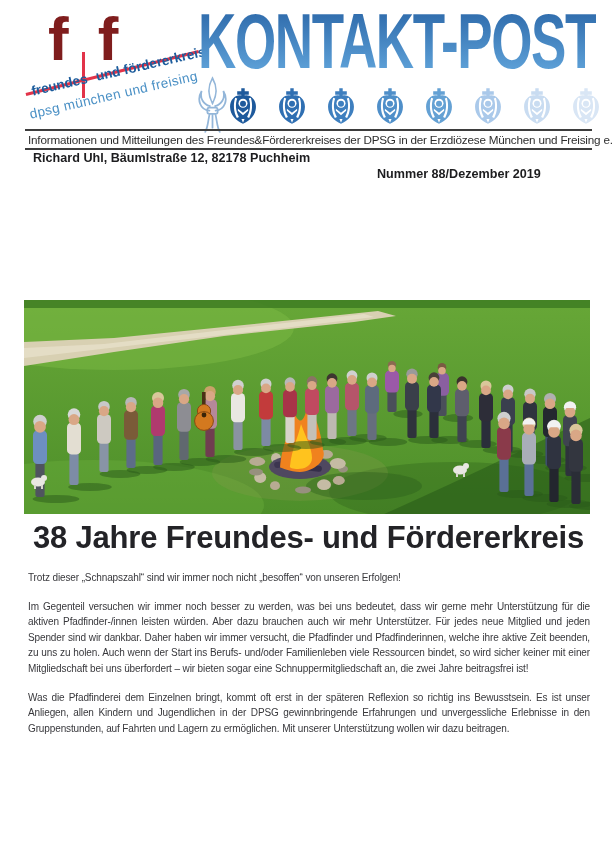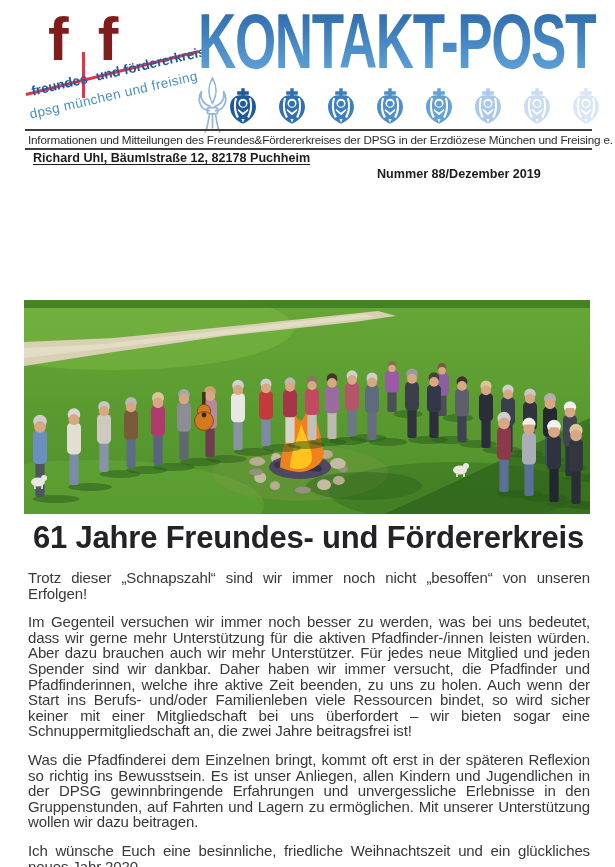--- a/index.html
+++ b/index.html
@@ -25,33 +25,33 @@
                   -webkit-background-clip:text;background-clip:text;color:transparent;}
   .fleur{position:absolute;left:197px;top:76px;}
   .lily-row{position:absolute;left:228px;top:88px;display:flex;gap:19px;}
   .lily-row svg{display:block;}
 
   .rule{position:absolute;left:25px;width:567px;height:1.6px;background:#3d3d3d;}
   .subtitle{position:absolute;left:28px;top:133px;width:567px;font-size:11.7px;
             letter-spacing:-0.2px;color:#2e2e2e;white-space:nowrap;}
   .address-row{position:absolute;left:33px;top:151px;width:557px;font-size:12.6px;
                font-weight:bold;color:#1d1d1f;}
-  .address{position:absolute;left:0;top:0;text-decoration:underline;
+  .address{position:absolute;left:0;top:0;
            text-underline-offset:2px;text-decoration-thickness:1.4px;white-space:nowrap;}
   .issue{position:absolute;left:344px;top:0;white-space:nowrap;margin-top:16px;}
 
   
   .photo{position:absolute;left:24px;top:300px;width:566px;height:214px;overflow:hidden;}
   .photo svg{display:block;}
 
   
   .article{position:absolute;left:28px;top:521px;width:562px;color:#38383c;}
   .article h1{margin:0 0 15px 5px;font-size:31px;line-height:1.1;color:#232327;
               letter-spacing:-0.2px;font-weight:bold;}
-  .article p{margin:12px 0 13px 0;font-size:15px;line-height:15.6px;
+  .article p{margin:12px 0 13px 0;font-size:10px;line-height:15.6px;
              letter-spacing:-0.12px;text-align:justify;}
 </style>
 </head>
 <body>
 
 <svg width="0" height="0" style="position:absolute" aria-hidden="true">
   <defs>
     <g id="lily-shape">
       <path d="M19.5,0 h5 v4.5 h6 v5 h-6 v4.5 h-5 v-4.5 h-6 v-5 h6 Z"></path>
       <path d="M22,11 C13,7.5 3,15 3,27 C3,39 12,47.5 22,52 C32,47.5 41,39 41,27 C41,15 31,7.5 22,11 Z"></path>
@@ -404,19 +404,18 @@
     <g>
       <rect x="178" y="92" width="3.6" height="22" fill="#4a3015"></rect>
       <circle cx="180" cy="111" r="6.6" fill="#d3791f" stroke="#8a4a12" stroke-width="1"></circle>
       <circle cx="180" cy="121" r="9.4" fill="#d3791f" stroke="#8a4a12" stroke-width="1"></circle>
       <circle cx="180" cy="115" r="2.4" fill="#3a2408"></circle>
     </g>
   </svg>
 </div>
 
 <div class="article">
-  <h1>61 Jahre Freundes- und Fördererkreis</h1>
+  <h1>38 Jahre Freundes- und Fördererkreis</h1>
   <p>Trotz dieser „Schnapszahl“ sind wir immer noch nicht „besoffen“ von unseren Erfolgen!</p>
   <p>Im Gegenteil versuchen wir immer noch besser zu werden, was bei uns bedeutet, dass wir gerne mehr Unterstützung für die aktiven Pfadfinder-/innen leisten würden. Aber dazu brauchen auch wir mehr Unterstützer. Für jedes neue Mitglied und jeden Spender sind wir dankbar. Daher haben wir immer versucht, die Pfadfinder und Pfadfinderinnen, welche ihre aktive Zeit beenden, zu uns zu holen. Auch wenn der Start ins Berufs- und/oder Familienleben viele Ressourcen bindet, so wird sicher keiner mit einer Mitgliedschaft bei uns überfordert – wir bieten sogar eine Schnuppermitgliedschaft an, die zwei Jahre beitragsfrei ist!</p>
   <p>Was die Pfadfinderei dem Einzelnen bringt, kommt oft erst in der späteren Reflexion so richtig ins Bewusstsein. Es ist unser Anliegen, allen Kindern und Jugendlichen in der DPSG gewinnbringende Erfahrungen und unvergessliche Erlebnisse in den Gruppenstunden, auf Fahrten und Lagern zu ermöglichen. Mit unserer Unterstützung wollen wir dazu beitragen.</p>
-  <p>Ich wünsche Euch eine besinnliche, friedliche Weihnachtszeit und ein glückliches neues Jahr 2020.</p>
 
 </div>
 
 </body></html>

